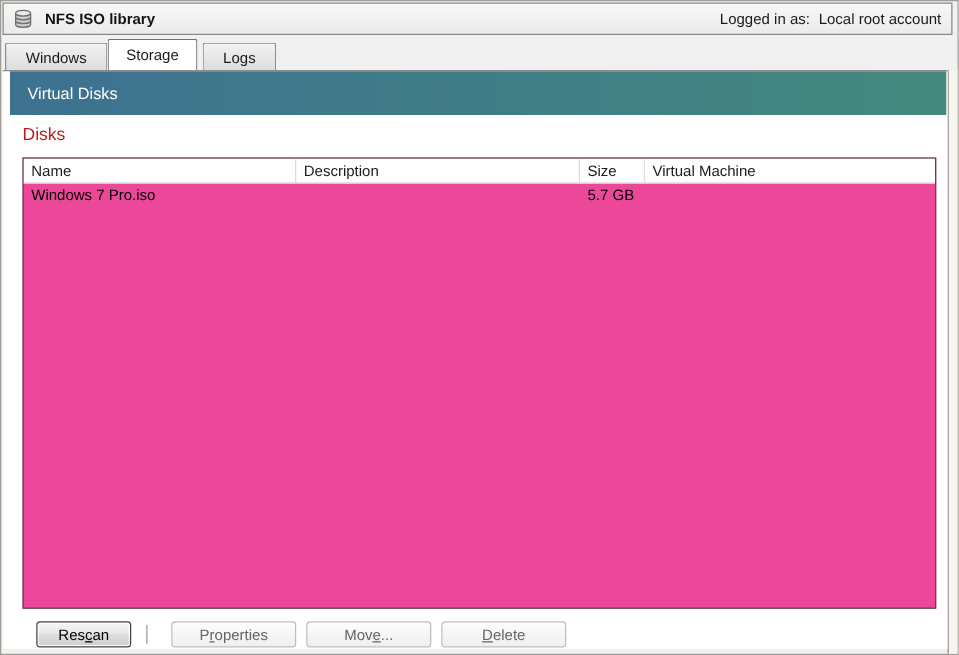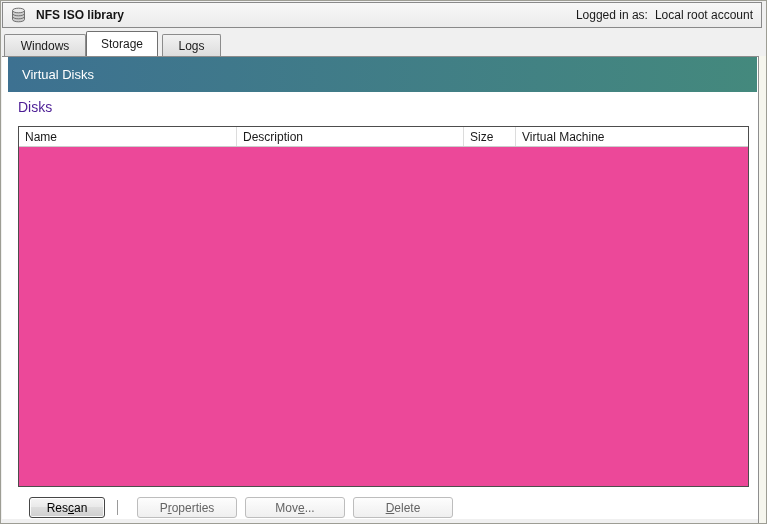--- a/index.html
+++ b/index.html
@@ -72,21 +72,21 @@
     position:absolute; left:8px; top:57px; width:749px; height:35px;
     background:linear-gradient(90deg,#3d7191,#44897d);
     display:flex; align-items:center;
     padding-left:14px;
     z-index:4;
   }
   .banner-title { color:#ffffff; font-size:13px; }
 
   .section-title {
     position:absolute; left:18px; top:99px;
-    font-size:14px; color:#4c1d95; z-index:4;
+    font-size:14px; color:#b91c1c; z-index:4;
   }
 
   
   .disk-table {
     position:absolute; left:18px; top:126px; width:731px; height:361px;
     background:#ec4899;
     border:1px solid #4d4d4d;
     z-index:4;
     display:flex; flex-direction:column;
   }
@@ -180,20 +180,26 @@
 
 <div class="section-title">Disks</div>
 
 <div class="disk-table">
   <div class="thead">
     <div class="th col-name">Name</div>
     <div class="th col-desc">Description</div>
     <div class="th col-size">Size</div>
     <div class="th col-vm">Virtual Machine</div>
   </div>
+  <div class="trow">
+    <div class="td col-name">Windows 7 Pro.iso</div>
+    <div class="td col-desc"></div>
+    <div class="td col-size">5.7 GB</div>
+    <div class="td col-vm"></div>
+  </div>
 </div>
 
 <button class="btn btn-default btn-rescan">
   <span>Res</span>
     <span class="acc">c</span>
     <span>an</span>
 </button>
 <div class="btn-divider"></div>
 <button class="btn btn-plain btn-properties">
   <span>P</span>

